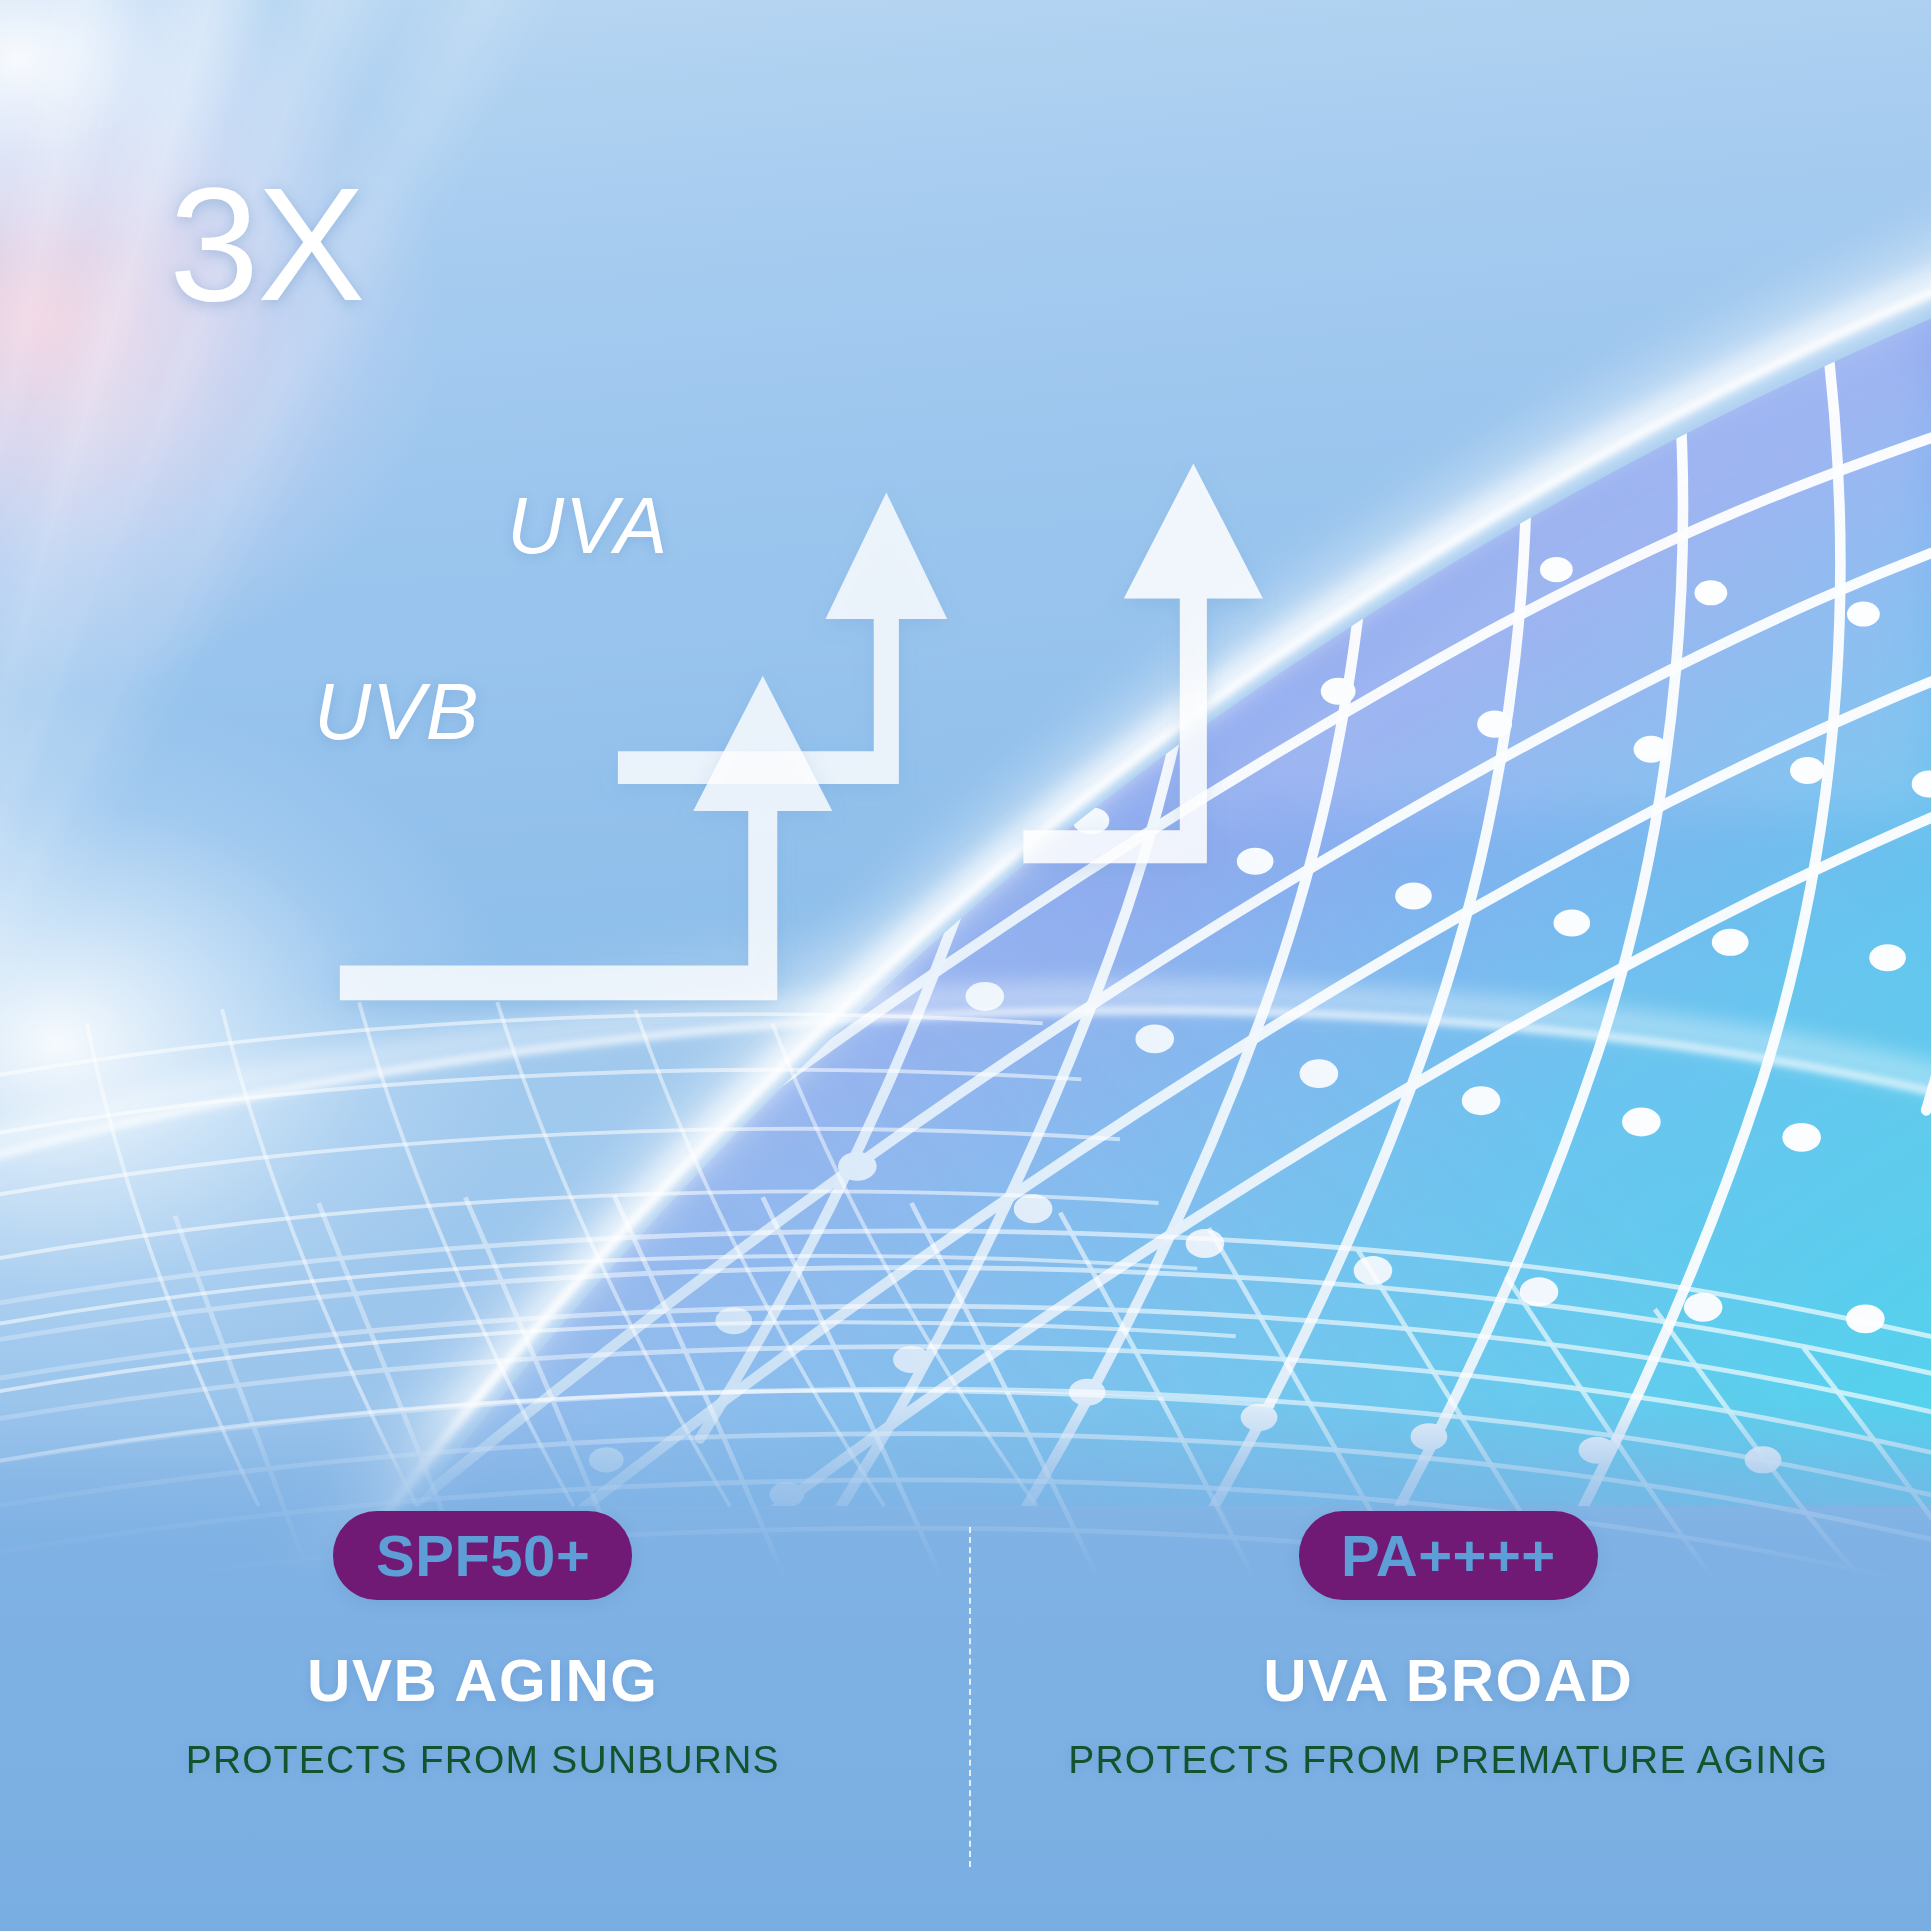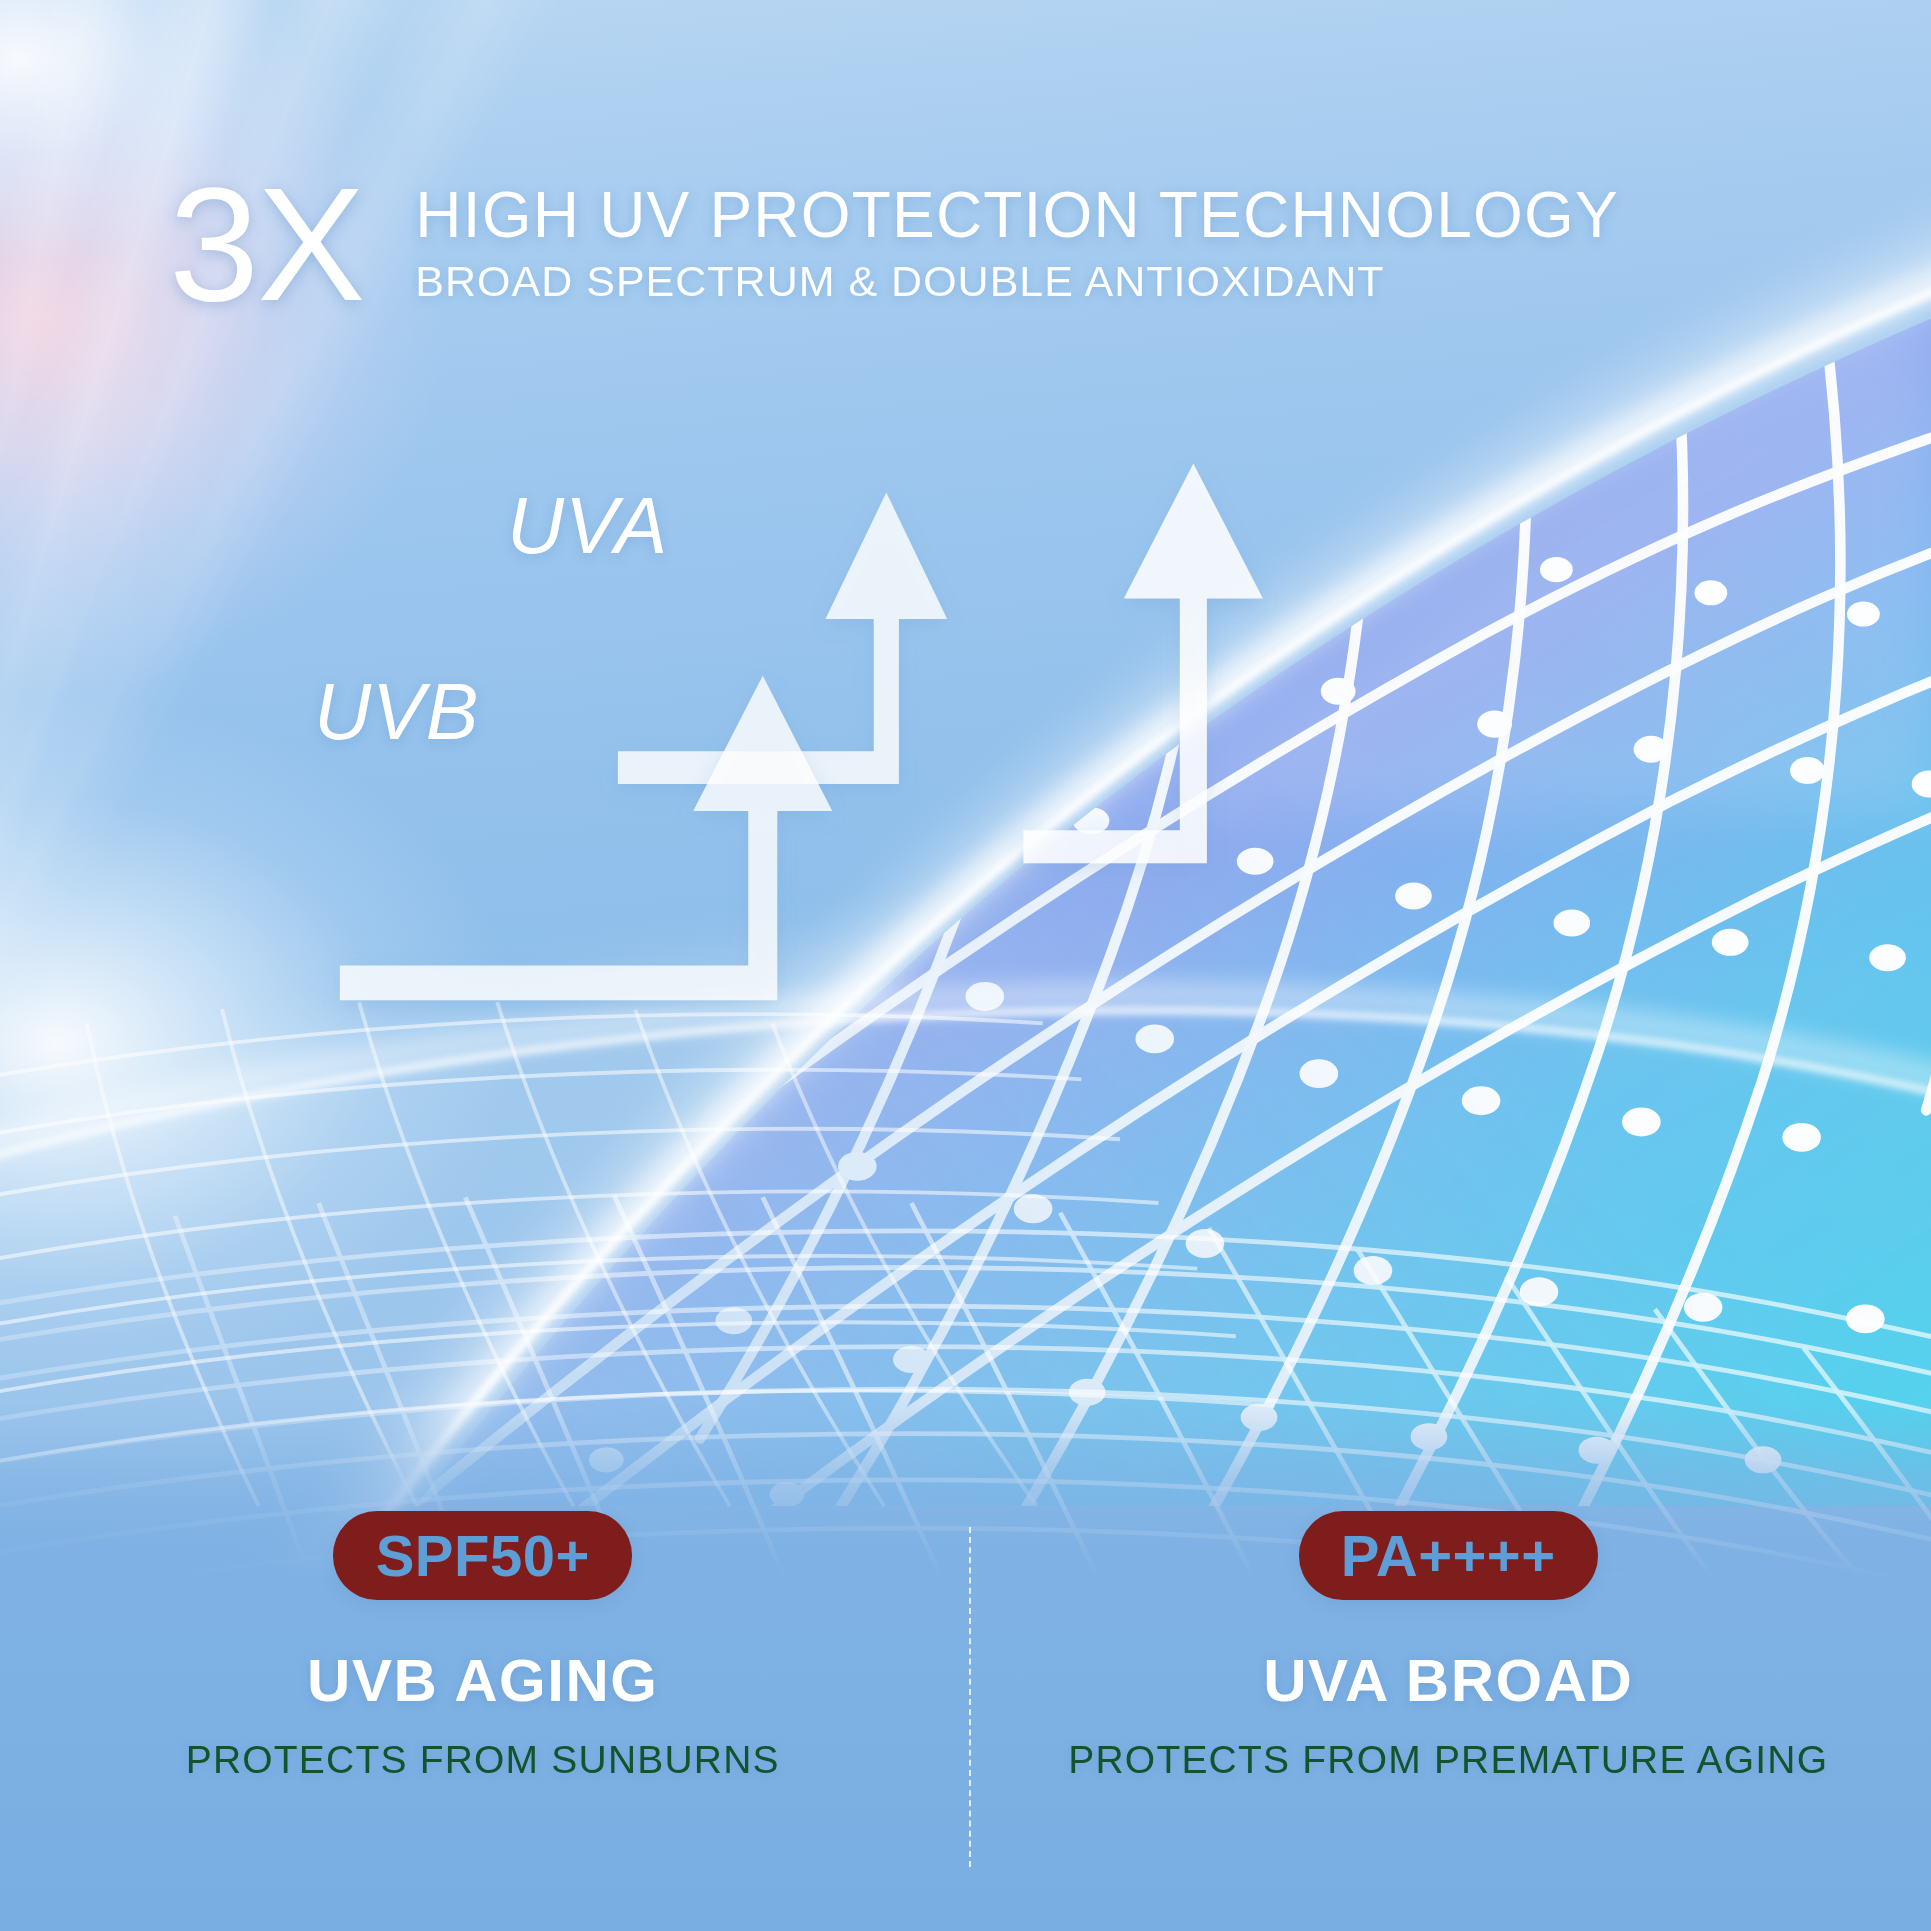--- a/index.html
+++ b/index.html
@@ -107,22 +107,22 @@
 
   
   .features{
     position:absolute;left:0;right:0;top:1511px;height:386px;
     display:flex;align-items:flex-start;
   }
   .feature{
     flex:1 1 0;display:flex;flex-direction:column;align-items:center;
   }
   .pill{
-    min-width:299px;height:89px;border-radius:44px;background:#7f1d1d;
-    display:flex;align-items:center;justify-content:center;
+    min-width:299px;height:89px;border-radius:44px;background:#701a75;
+    display:flex;align-items:center;justify-content:flex-end;
     padding:0 42px;
     box-shadow:0 3.9px 15.4px rgba(70,120,180,.18);
   }
   .pill-text{
     font-size:58px;font-weight:700;color:#5d9ed6;letter-spacing:0.5px;
     white-space:nowrap;
   }
   .feat-title{
     margin-top:46px;
     font-size:60px;font-weight:700;color:#ffffff;letter-spacing:1.5px;
@@ -390,24 +390,20 @@
                  L 805,1036
                  L 352,1036 Z" fill="#ffffff" opacity="0.80"></path>
       </g>
     </svg>
   </div>
 
   <div class="bottom-solid"></div>
 
   <div class="headline-wrap">
     <div class="big3x">3X</div>
-    <div class="headline-col">
-      <div class="headline">HIGH UV PROTECTION TECHNOLOGY</div>
-      <div class="subhead">BROAD SPECTRUM &amp; DOUBLE ANTIOXIDANT</div>
-    </div>
   </div>
 
   <div class="ray-label" id="uva-label">UVA</div>
   <div class="ray-label" id="uvb-label">UVB</div>
 
   <div class="divider"></div>
   <div class="features">
 
     <div class="feature">
       <div class="pill">

